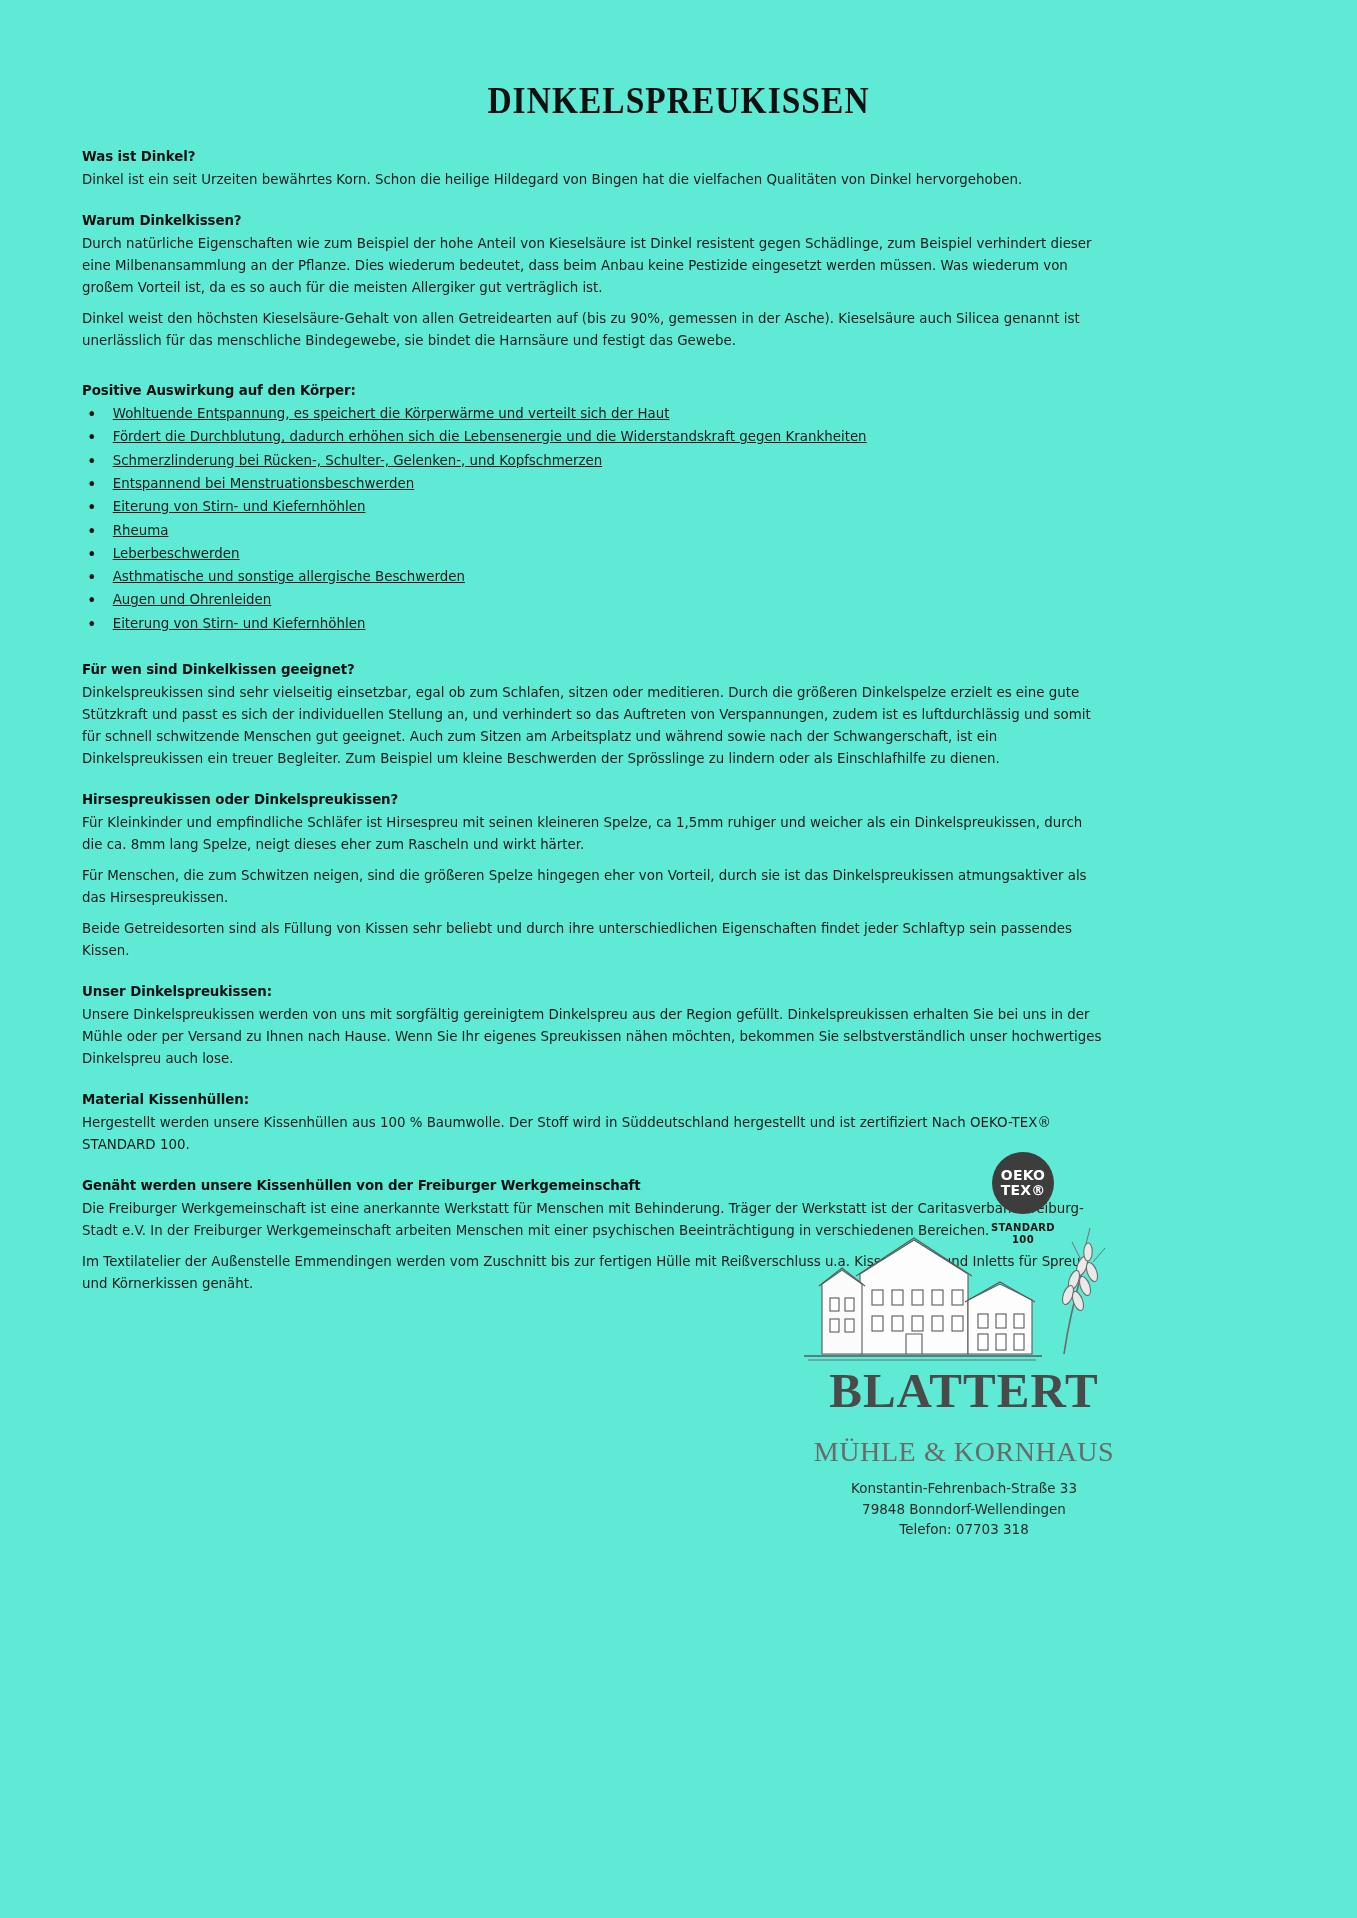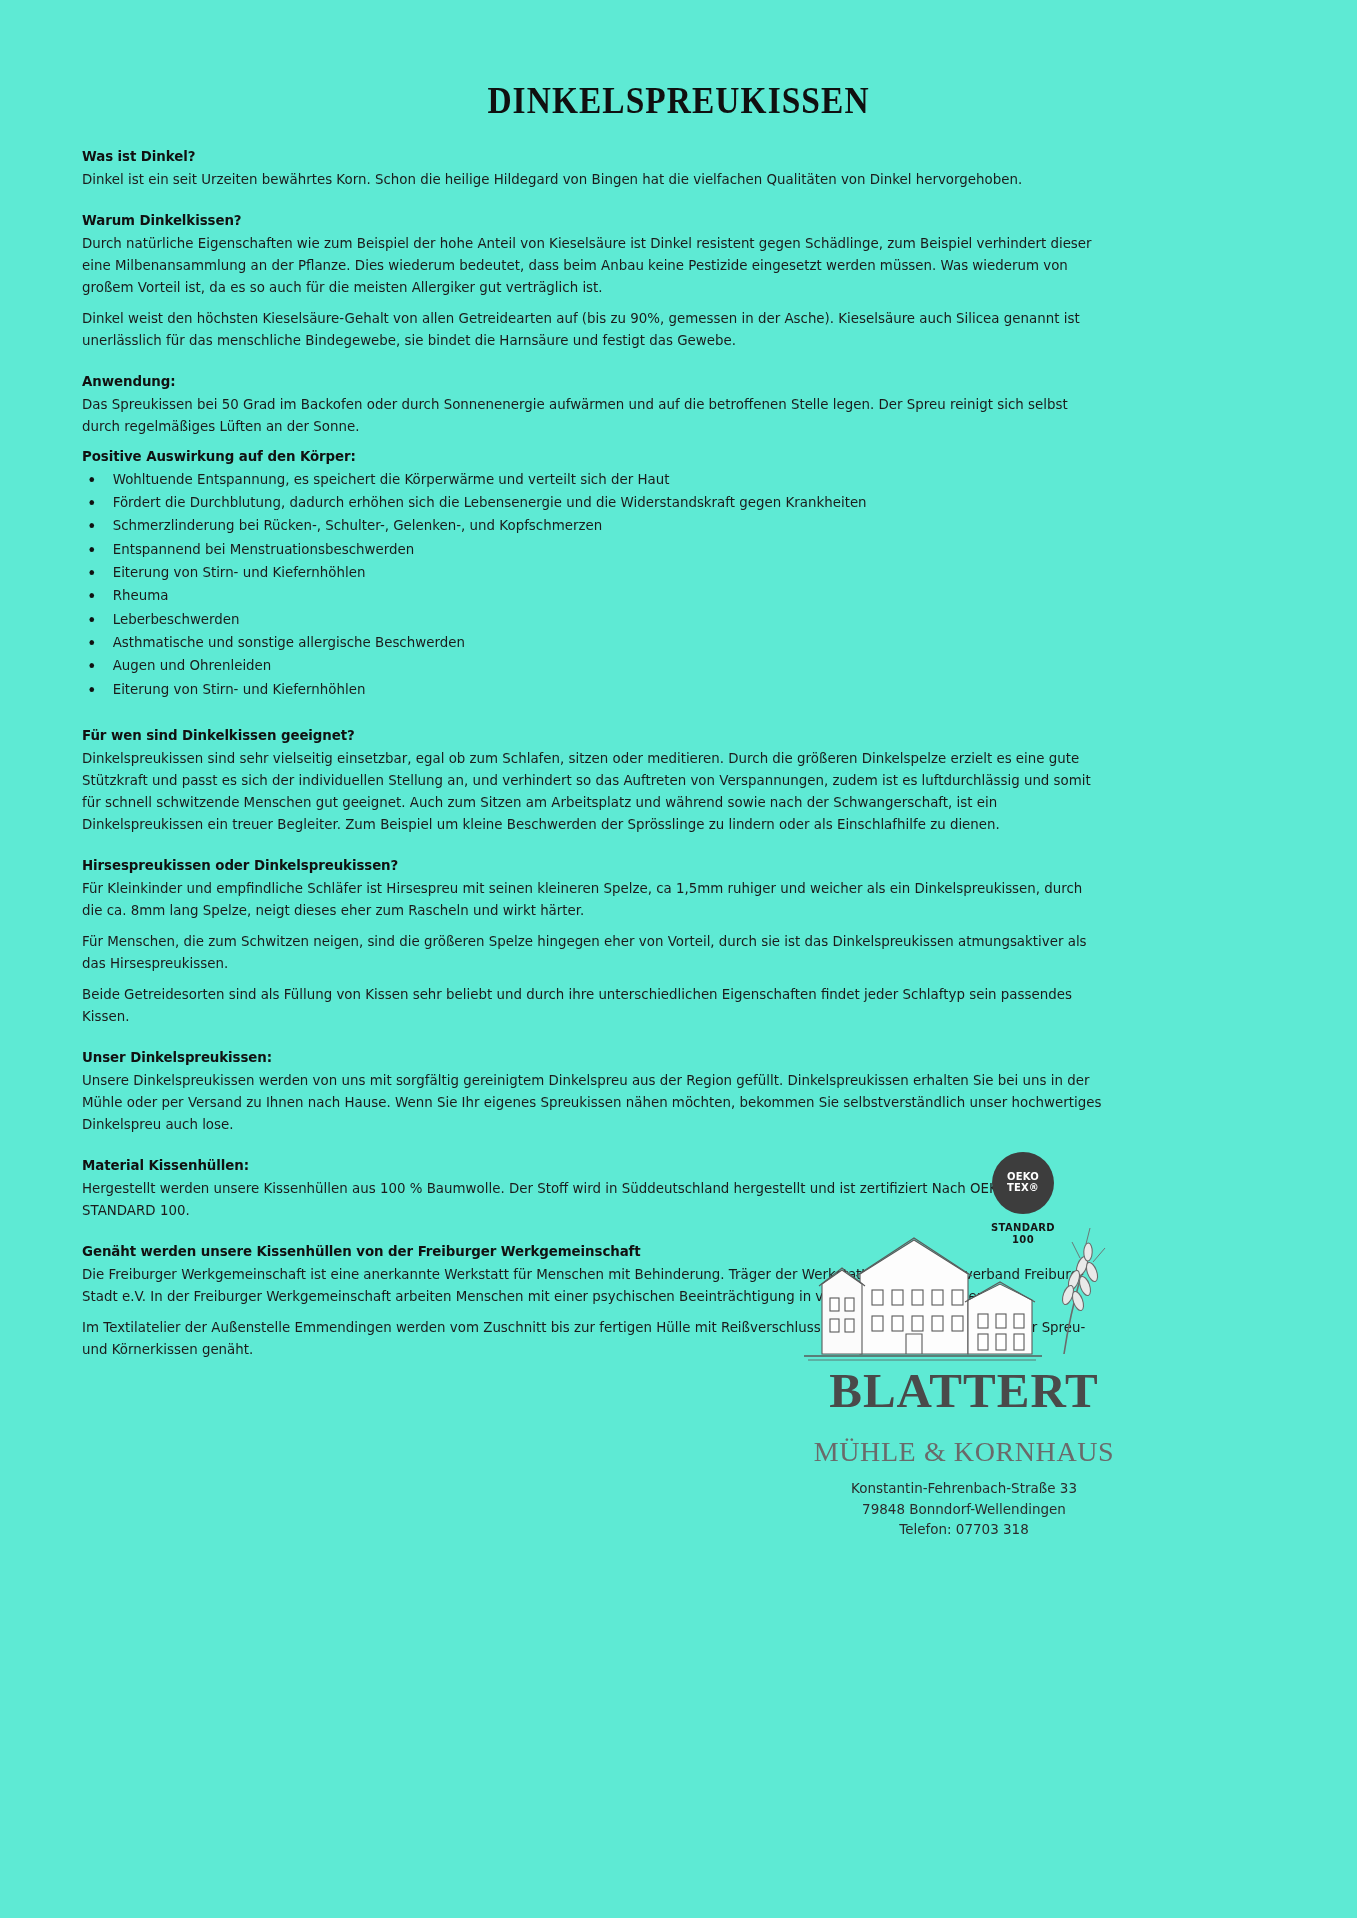--- a/index.html
+++ b/index.html
@@ -74,20 +74,21 @@
 
   .gap-sm { height: 9px; }
   .gap-md { height: 20px; }
   .gap-lg { height: 24px; }
 
   
   ul.bullets {
     list-style: none;
     margin: 0;
     padding: 0;
+    text-decoration: underline;
   }
   ul.bullets li {
     position: relative;
     padding-left: 33px;
     font-family: "DejaVu Sans", "Liberation Sans", sans-serif;
     font-size: 14.4px;
     line-height: 1.62;
     color: #1b1b1b;
     transform: scaleX(0.93);
     transform-origin: left center;
@@ -117,21 +118,21 @@
     margin: 0 auto;
     border-radius: 50%;
     background: #3d3d3d;
     color: #fff;
     display: flex;
     flex-direction: column;
     align-items: center;
     justify-content: center;
     font-family: "DejaVu Sans", "Liberation Sans", sans-serif;
     font-weight: 700;
-    font-size: 10px;
+    font-size: 14px;
     line-height: 1.06;
     letter-spacing: 0.2px;
   }
   .oeko-sub {
     margin-top: 8px;
     font-family: "DejaVu Sans", "Liberation Sans", sans-serif;
     font-weight: 700;
     font-size: 10px;
     line-height: 1.2;
     color: #161616;
@@ -193,24 +194,20 @@
     <div class="gap-md"></div>
 
     <div class="blk">
       <div class="h">Warum Dinkelkissen?</div>
       <div class="p">Durch natürliche Eigenschaften wie zum Beispiel der hohe Anteil von Kieselsäure ist Dinkel  resistent gegen Schädlinge, zum Beispiel verhindert dieser  eine Milbenansammlung an der Pflanze. Dies wiederum bedeutet, dass beim Anbau keine Pestizide eingesetzt werden müssen. Was wiederum von großem Vorteil ist, da es so auch für die meisten Allergiker gut verträglich ist.</div>
       <div class="gap-sm"></div>
       <div class="p">Dinkel weist den höchsten Kieselsäure-Gehalt von allen Getreidearten auf (bis zu 90%, gemessen in der Asche). Kieselsäure auch Silicea genannt ist unerlässlich für das menschliche Bindegewebe, sie bindet die Harnsäure und festigt das Gewebe.</div>
     </div>
     <div class="gap-md"></div>
 
-    <div class="blk">
-      <div class="h">Anwendung:</div>
-      <div class="p">Das Spreukissen bei 50 Grad im Backofen oder durch Sonnenenergie aufwärmen und auf die betroffenen Stelle legen. Der Spreu reinigt sich selbst durch regelmäßiges Lüften an der Sonne.</div>
-    </div>
     <div class="gap-sm"></div>
 
     <div class="blk">
       <div class="h">Positive Auswirkung auf den Körper:</div>
       <ul class="bullets">
         <li><span class="dot"></span><span>Wohltuende Entspannung, es speichert die Körperwärme und verteilt sich der Haut</span></li>
         <li><span class="dot"></span><span>Fördert die Durchblutung, dadurch erhöhen sich die Lebensenergie und die Widerstandskraft gegen Krankheiten</span></li>
         <li><span class="dot"></span><span>Schmerzlinderung bei Rücken-, Schulter-, Gelenken-, und Kopfschmerzen</span></li>
         <li><span class="dot"></span><span>Entspannend bei Menstruationsbeschwerden</span></li>
         <li><span class="dot"></span><span>Eiterung von Stirn- und Kiefernhöhlen</span></li>

